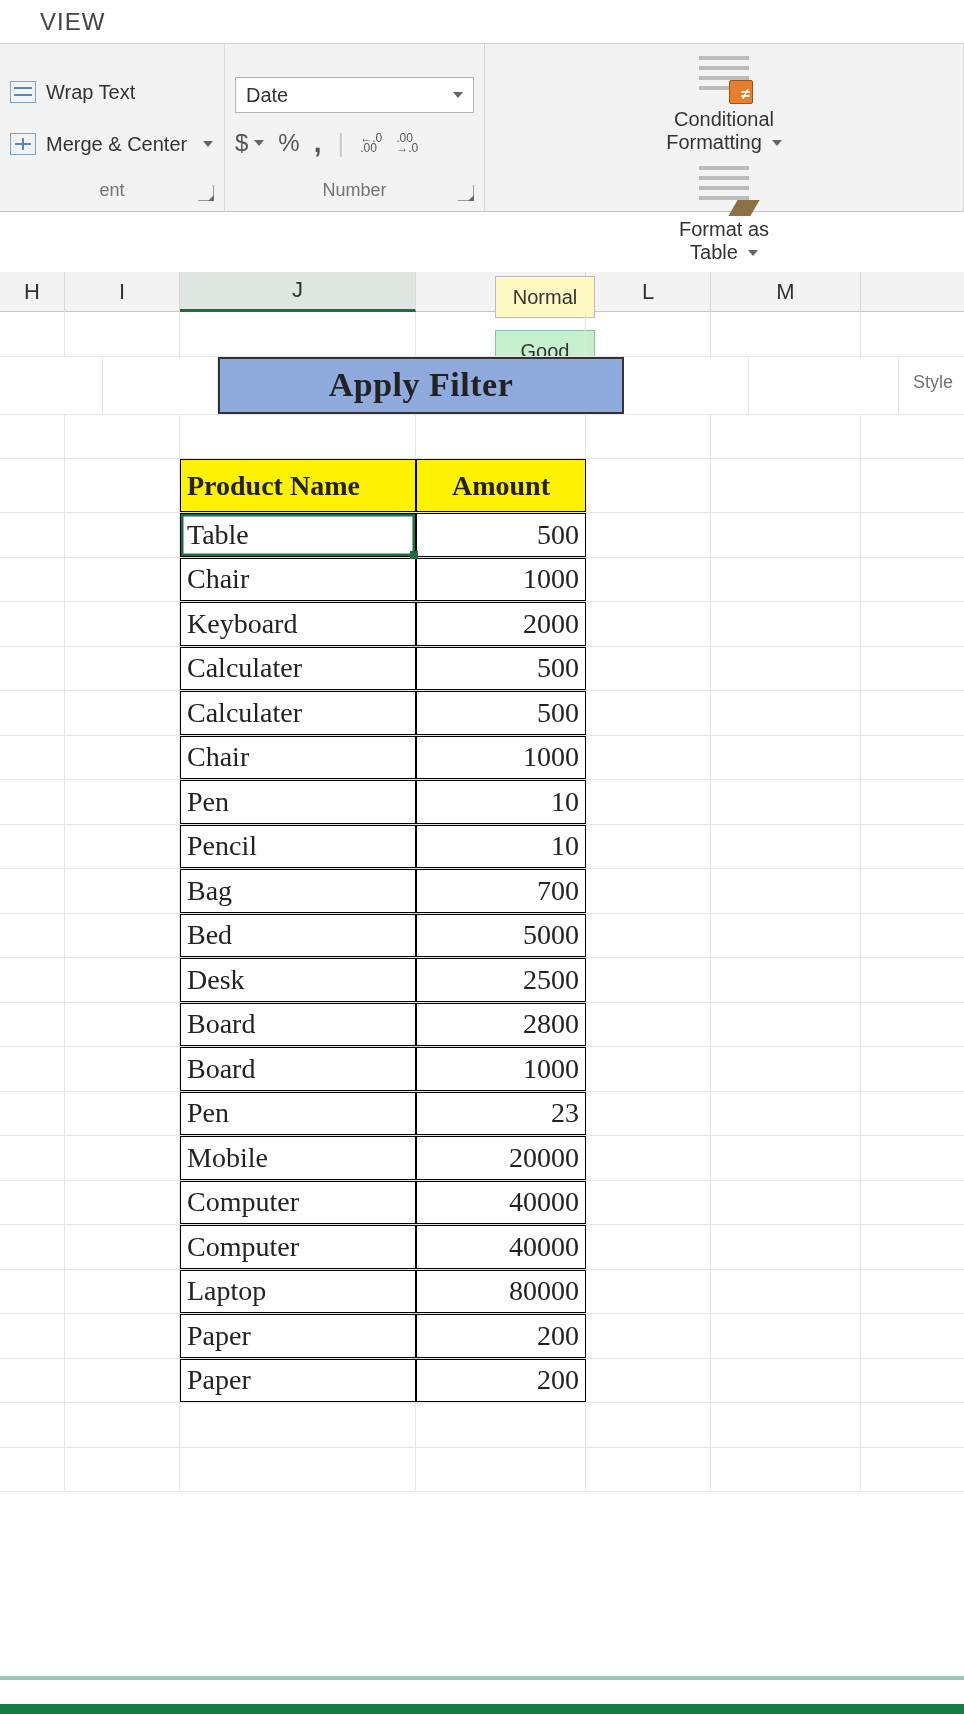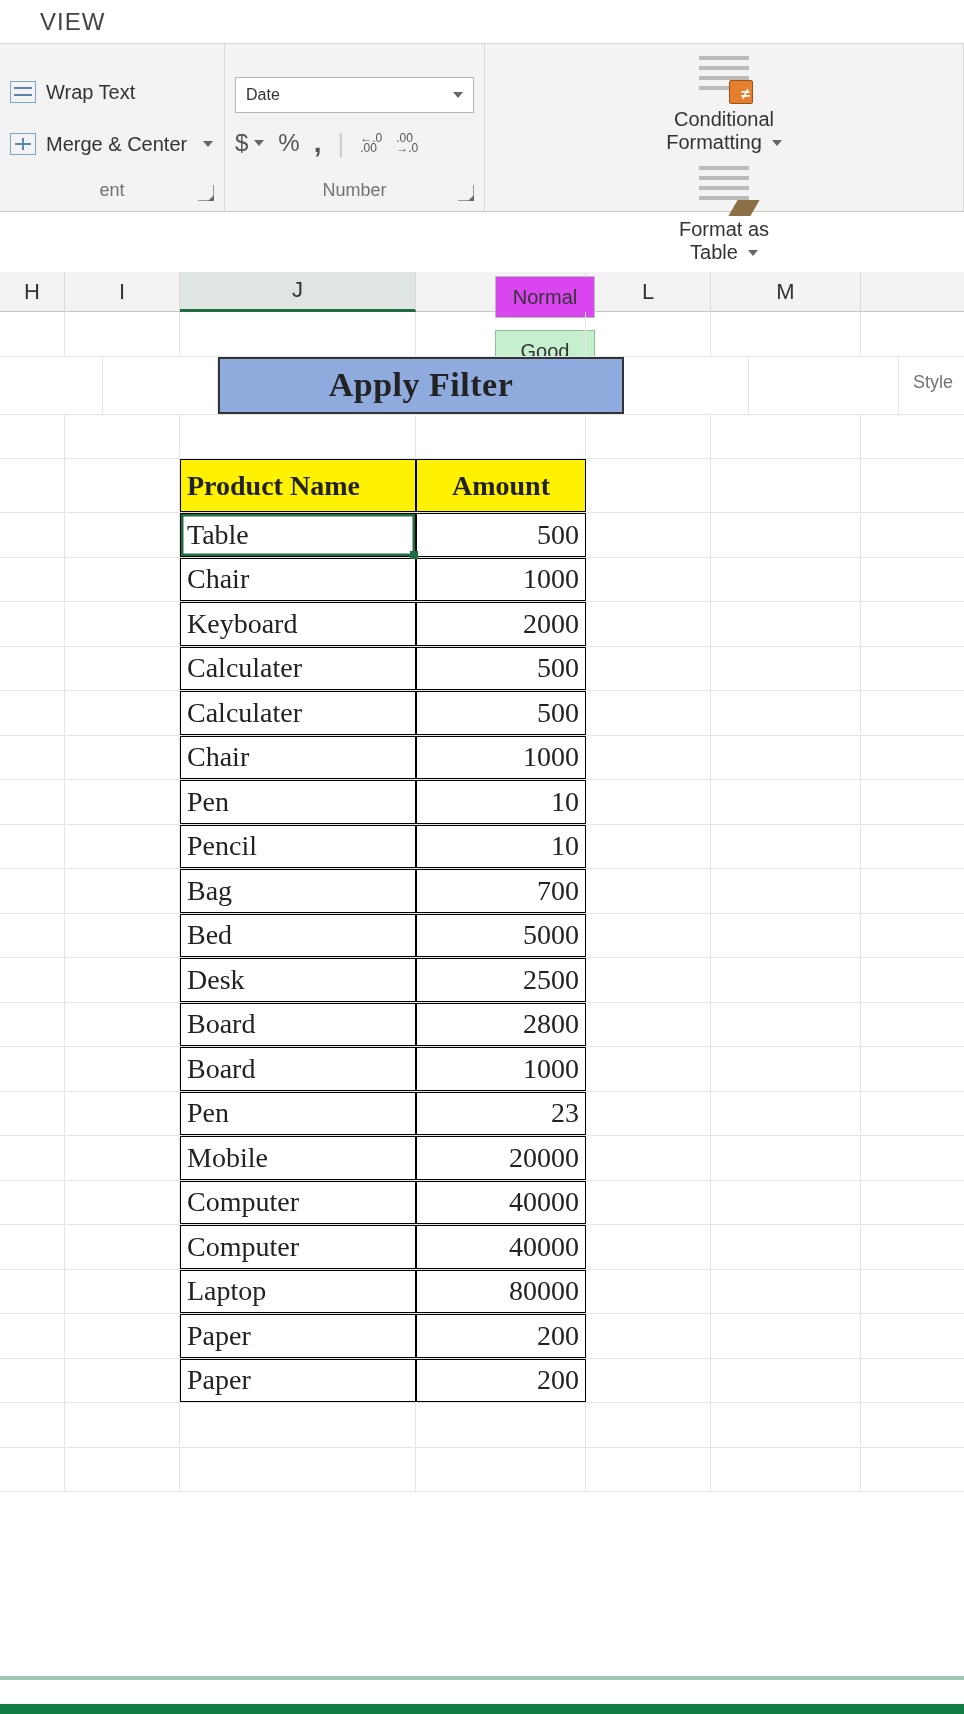--- a/index.html
+++ b/index.html
@@ -109,21 +109,21 @@
   
   .number-group { width: 260px; }
   .number-format-box {
     border: 1px solid #b5b5b5;
     background: #fff;
     height: 36px;
     display: flex;
     align-items: center;
     justify-content: space-between;
     padding: 0 10px;
-    font-size: 16px;
+    font-size: 20px;
     margin-bottom: 14px;
   }
   .number-row { display: flex; align-items: center; gap: 14px; font-size: 24px; color:#555; }
   .num-btn { display:flex; align-items:center; gap:2px; }
   .sep { color:#ccc; font-size:26px; line-height:1; margin:0 2px;}
   .tiny { font-size: 12px; line-height:10px; color:#555; }
 
   
   .styles-group { flex: 1; border-right: none; }
   .styles-body { display:flex; gap:12px; }
@@ -142,21 +142,21 @@
   }
   .cond-icon::before{
     content:"≠"; position:absolute; right:-1px; bottom:-3px; z-index:1; color:#fff; font-weight:bold; font-size:16px;
   }
   .table-icon::after{
     content:""; position:absolute; right:-6px; bottom:-6px; width:22px; height:16px;
     background:#8d6f45; transform: skewX(-30deg);
   }
   .style-cells { display:flex; flex-direction:column; gap:12px; }
   .style-cell {
-    width: 100px; height: 42px; border:1px solid #bcbcbc; background:#d946ef;
+    width: 100px; height: 42px; border:1px solid #bcbcbc; background:#fef9c3;
     display:flex; align-items:center; justify-content:center; font-size:20px;
   }
   .style-cell.good { background:#c6efce; border-color:#8fbf97; }
   .col-headers {
     display:flex;
     height: 40px;
     background: #f3f3f3;
     border-bottom: 1px solid #c6c6c6;
     font-size: 22px;
     color: #333;

